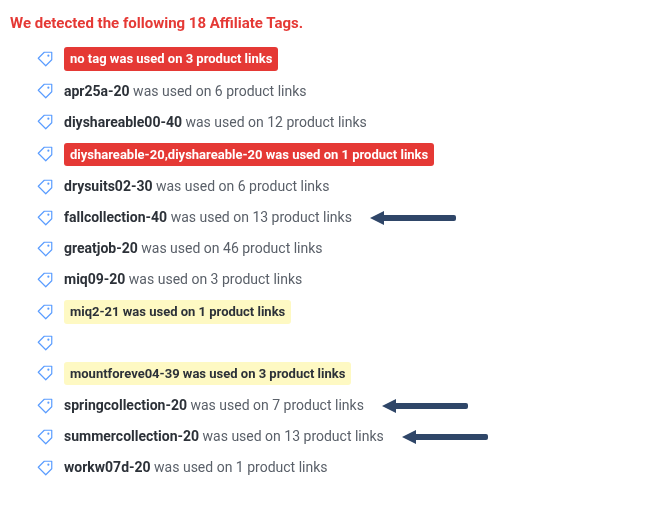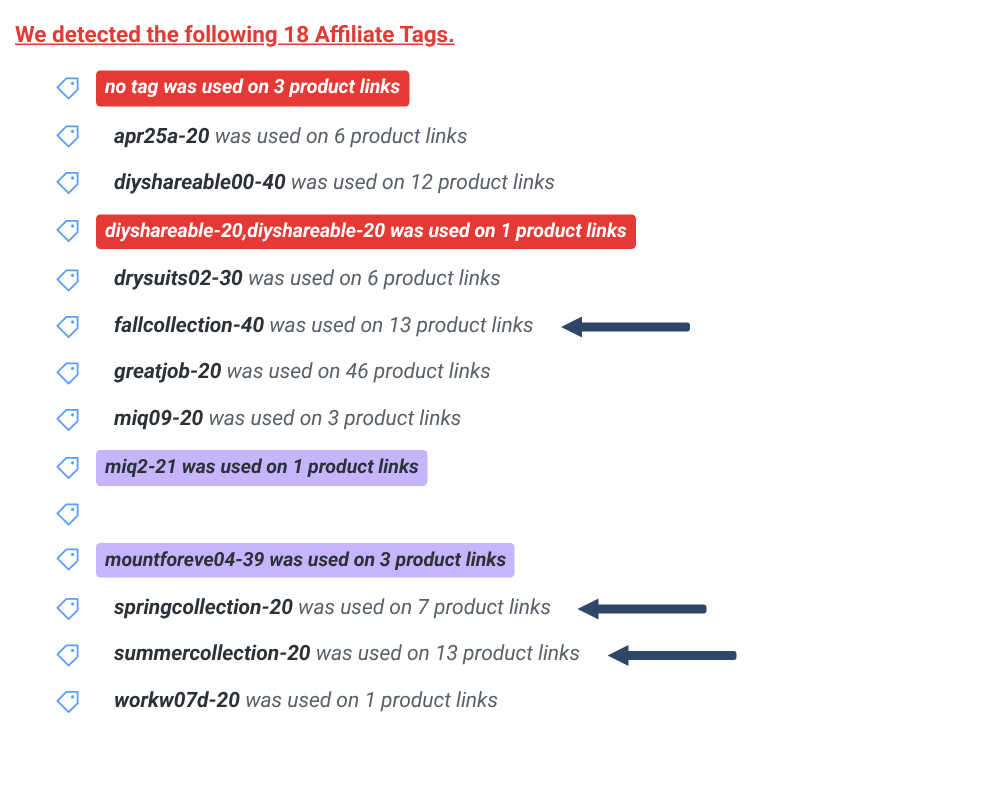--- a/index.html
+++ b/index.html
@@ -9,66 +9,63 @@
     width: 664px;
     padding: 14px 10px;
     font-size: 14px;
     color: #333;
   }
   .heading {
     color: #e53935;
     font-weight: 700;
     font-size: 15px;
     margin-bottom: 10px;
-    text-decoration: underline;
   }
   .list {
     list-style: none;
     padding-left: 26px;
   }
   .row {
     display: flex;
     align-items: center;
     padding: 5px 0;
     line-height: 1.5;
-    font-style: italic;
   }
   .tag-icon {
     flex: 0 0 18px;
     width: 18px;
     height: 18px;
     margin-right: 10px;
   }
   .tag-icon svg { display: block; }
   .content {
     display: inline-flex;
     align-items: center;
   }
   .label-plain {
     color: #5a6069;
-    margin-left: 12px;
   }
   .label-plain b {
     color: #2c3138;
     font-weight: 700;
   }
   .badge {
     display: inline-block;
     padding: 2px 6px;
     border-radius: 3px;
     font-weight: 700;
     font-size: 13px;
     white-space: nowrap;
   }
   .badge.red {
     background: #e53935;
     color: #fff;
   }
   .badge.yellow {
-    background: #c4b5fd;
+    background: #fef9c3;
     color: #2c3138;
   }
   .arrow {
     margin-left: 18px;
     width: 86px;
     height: 10px;
     display: inline-block;
     position: relative;
   }
   .arrow::before {

